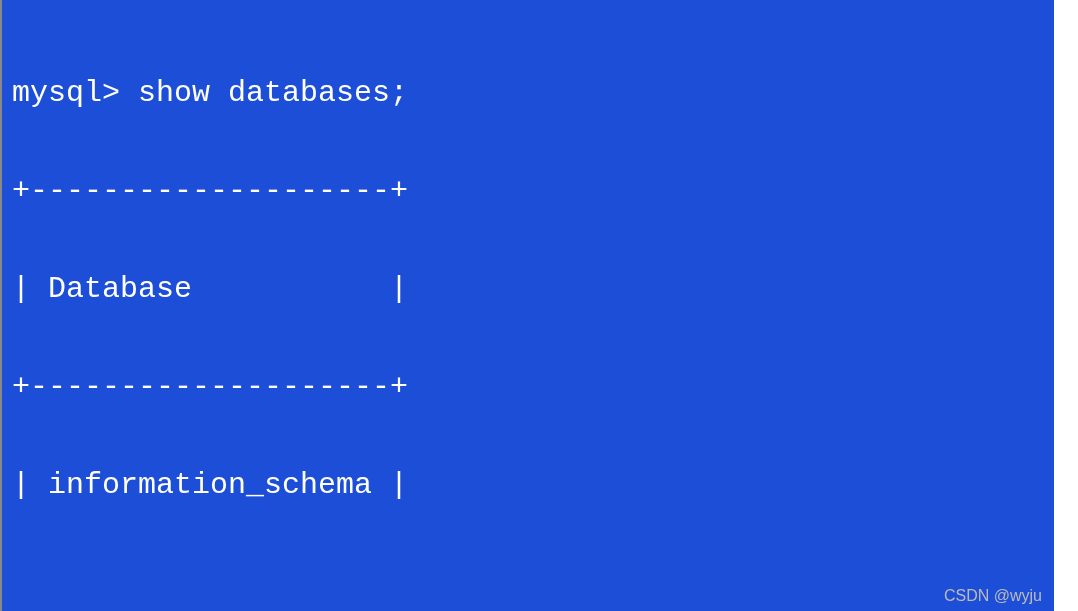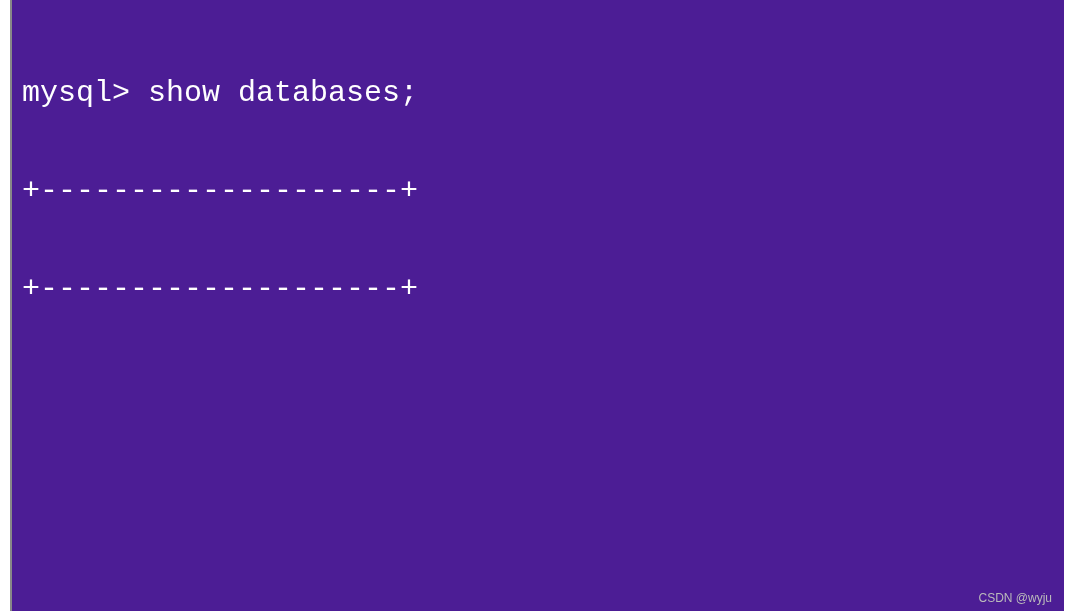--- a/index.html
+++ b/index.html
@@ -6,26 +6,25 @@
       margin: 0;
       padding: 0;
       background: #fff;
       font-family: "Courier New", Courier, monospace;
       width: 1078px;
       height: 611px;
       overflow: hidden;
       position: relative;
     }
     .terminal {
-      background: #4c1d95;
+      background: #1d4ed8;
       color: #fff;
       width: 1054px;
       height: 611px;
       padding: 0;
-      margin-left: 10px;
       border-left: 2px solid #888;
       box-sizing: border-box;
       position: relative;
     }
     .terminal-inner {
       padding: 20px 10px 0 10px;
       font-size: 30px;
       line-height: 49px;
       letter-spacing: 0px;
       white-space: pre;
@@ -39,35 +38,37 @@
     .header-line {
       display: block;
     }
     .data-line {
       display: block;
     }
     .watermark {
       position: absolute;
       right: 12px;
       bottom: 6px;
-      font-size: 12px;
+      font-size: 16px;
       color: #bbb;
       font-family: Arial, sans-serif;
       letter-spacing: 0;
       white-space: nowrap;
     }
   </style>
 </head>
 <body>
 
 <div class="terminal">
   <div class="terminal-inner">
 <span class="prompt-line"><span>mysql&gt; </span><span>show databases;</span></span>
 <span class="border-line">+--------------------+</span>
+<span class="header-line"><span>| </span><span>Database</span><span>           |</span></span>
 <span class="border-line">+--------------------+</span>
+<span class="data-line"><span>| </span><span>information_schema</span><span> |</span></span>
 
 
 
 
 
 
 </div>
   <div class="watermark">CSDN @wyju</div>
 </div>
 

